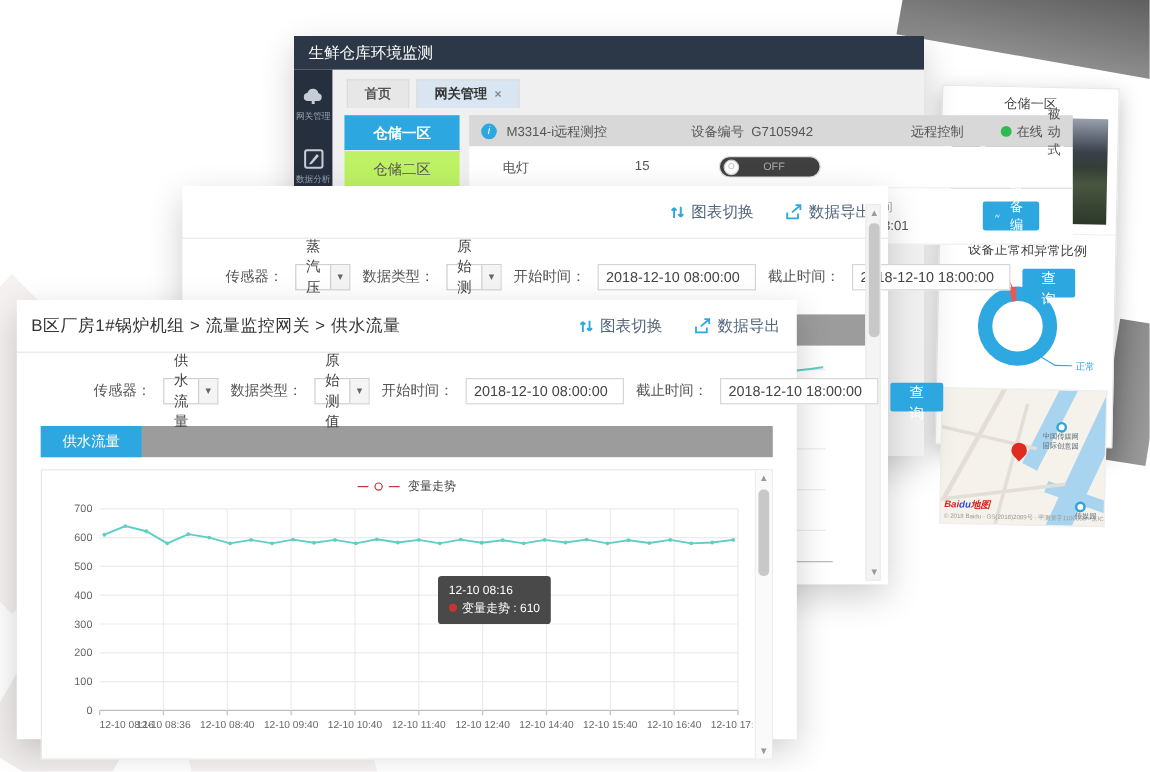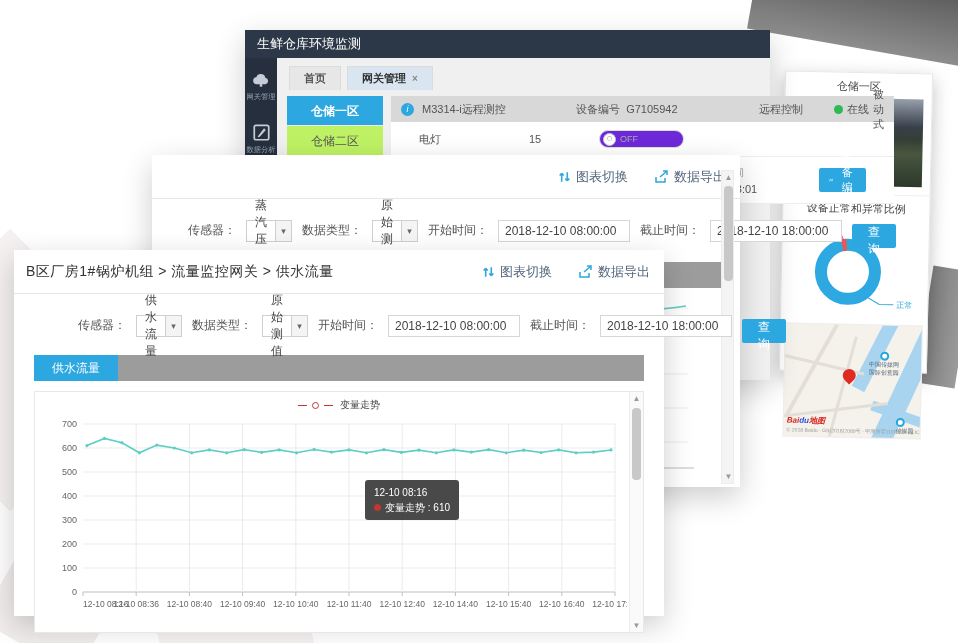--- a/index.html
+++ b/index.html
@@ -69,22 +69,22 @@
                         margin-right:4px; font-style:italic; }
   .dev-header .dh-name { width:150px; }
   .dev-header .dh-no { width:145px; }
   .dev-header .dh-remote { width:78px; text-align:right; }
   .dev-header .dh-status { width:62px; display:flex; align-items:center; justify-content:flex-end; gap:4px;text-align:right; }
   .dot-green { width:9px; height:9px; border-radius:50%; background:#2cba51; display:inline-block; }
   .dev-header .dh-mode { flex:1; text-align:right; }
   .dev-row { background:#fff; display:grid; grid-template-columns:110px 70px 85px 135px 1fr;
              padding:8px 28px; border-bottom:1px solid #eee; font-size:11px; color:#555; align-items:center; }
   .dev-row .cell-lbl { color:#999; font-size:10px; margin-bottom:3px; }
-  .toggle-off { display:inline-flex; align-items:center; background:#6d28d9; border:1px solid #ddd;
-                border-radius:10px; height:18px; padding:0 8px 0 3px; gap:4px; cursor:pointer; }
+  .toggle-off { display:inline-flex; align-items:center; background:#404040; border:1px solid #ddd;
+                border-radius:10px; height:18px; padding:0 8px 0 3px; gap:20px; cursor:pointer; }
   .toggle-off .knob { width:13px; height:13px; border-radius:50%; background:#fff; border:1px solid #ccc;
                       display:inline-flex; align-items:center; justify-content:center; font-size:7px; color:#bbb;}
   .toggle-off .off-t { font-size:9px; color:#aaa; }
   .btn-history { background:#2da7e0; color:#fff; border:none; height:24px; padding:0 10px; font-size:11px;
                  display:inline-flex; align-items:center; gap:5px; border-radius:2px; cursor:pointer;
                  justify-self:start; font-family:inherit; }
   
   #mid-window { left:152px; top:155px; width:588px; height:332px; z-index:4; }
   #mid-window .filter-row { padding-left:36px; }
   #mid-window .graybar { margin:4px 18px 0 64px; }

